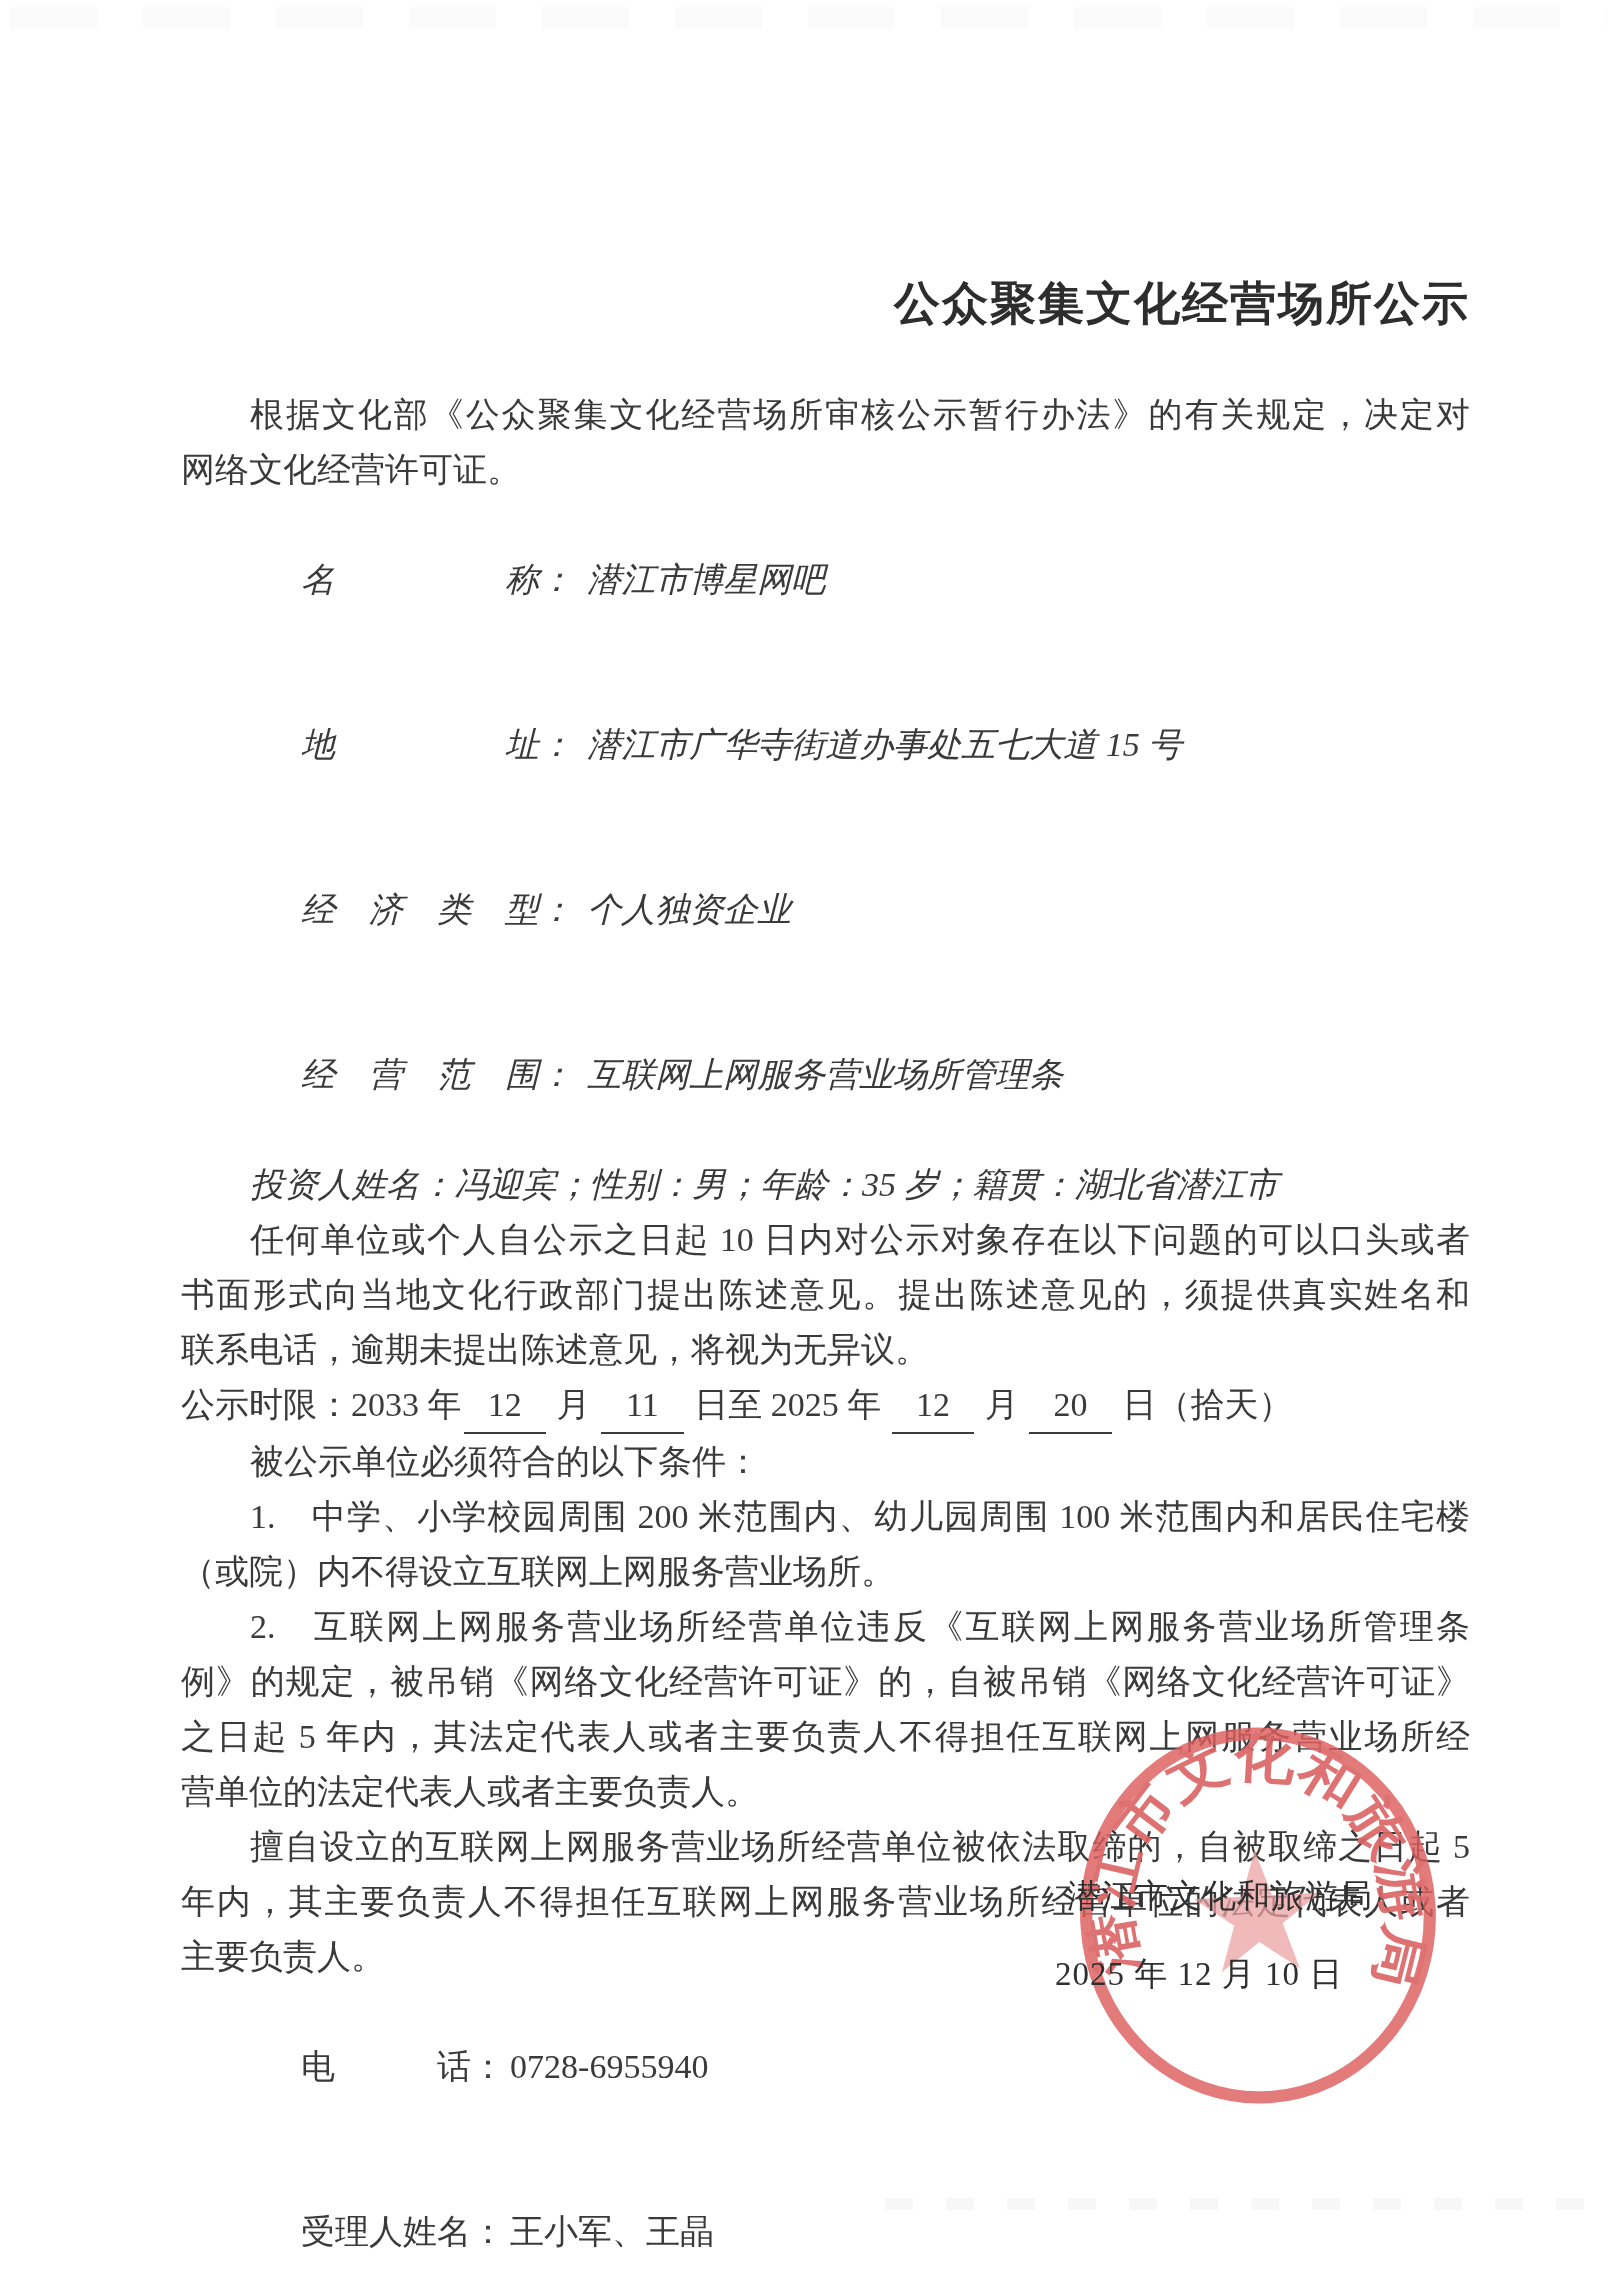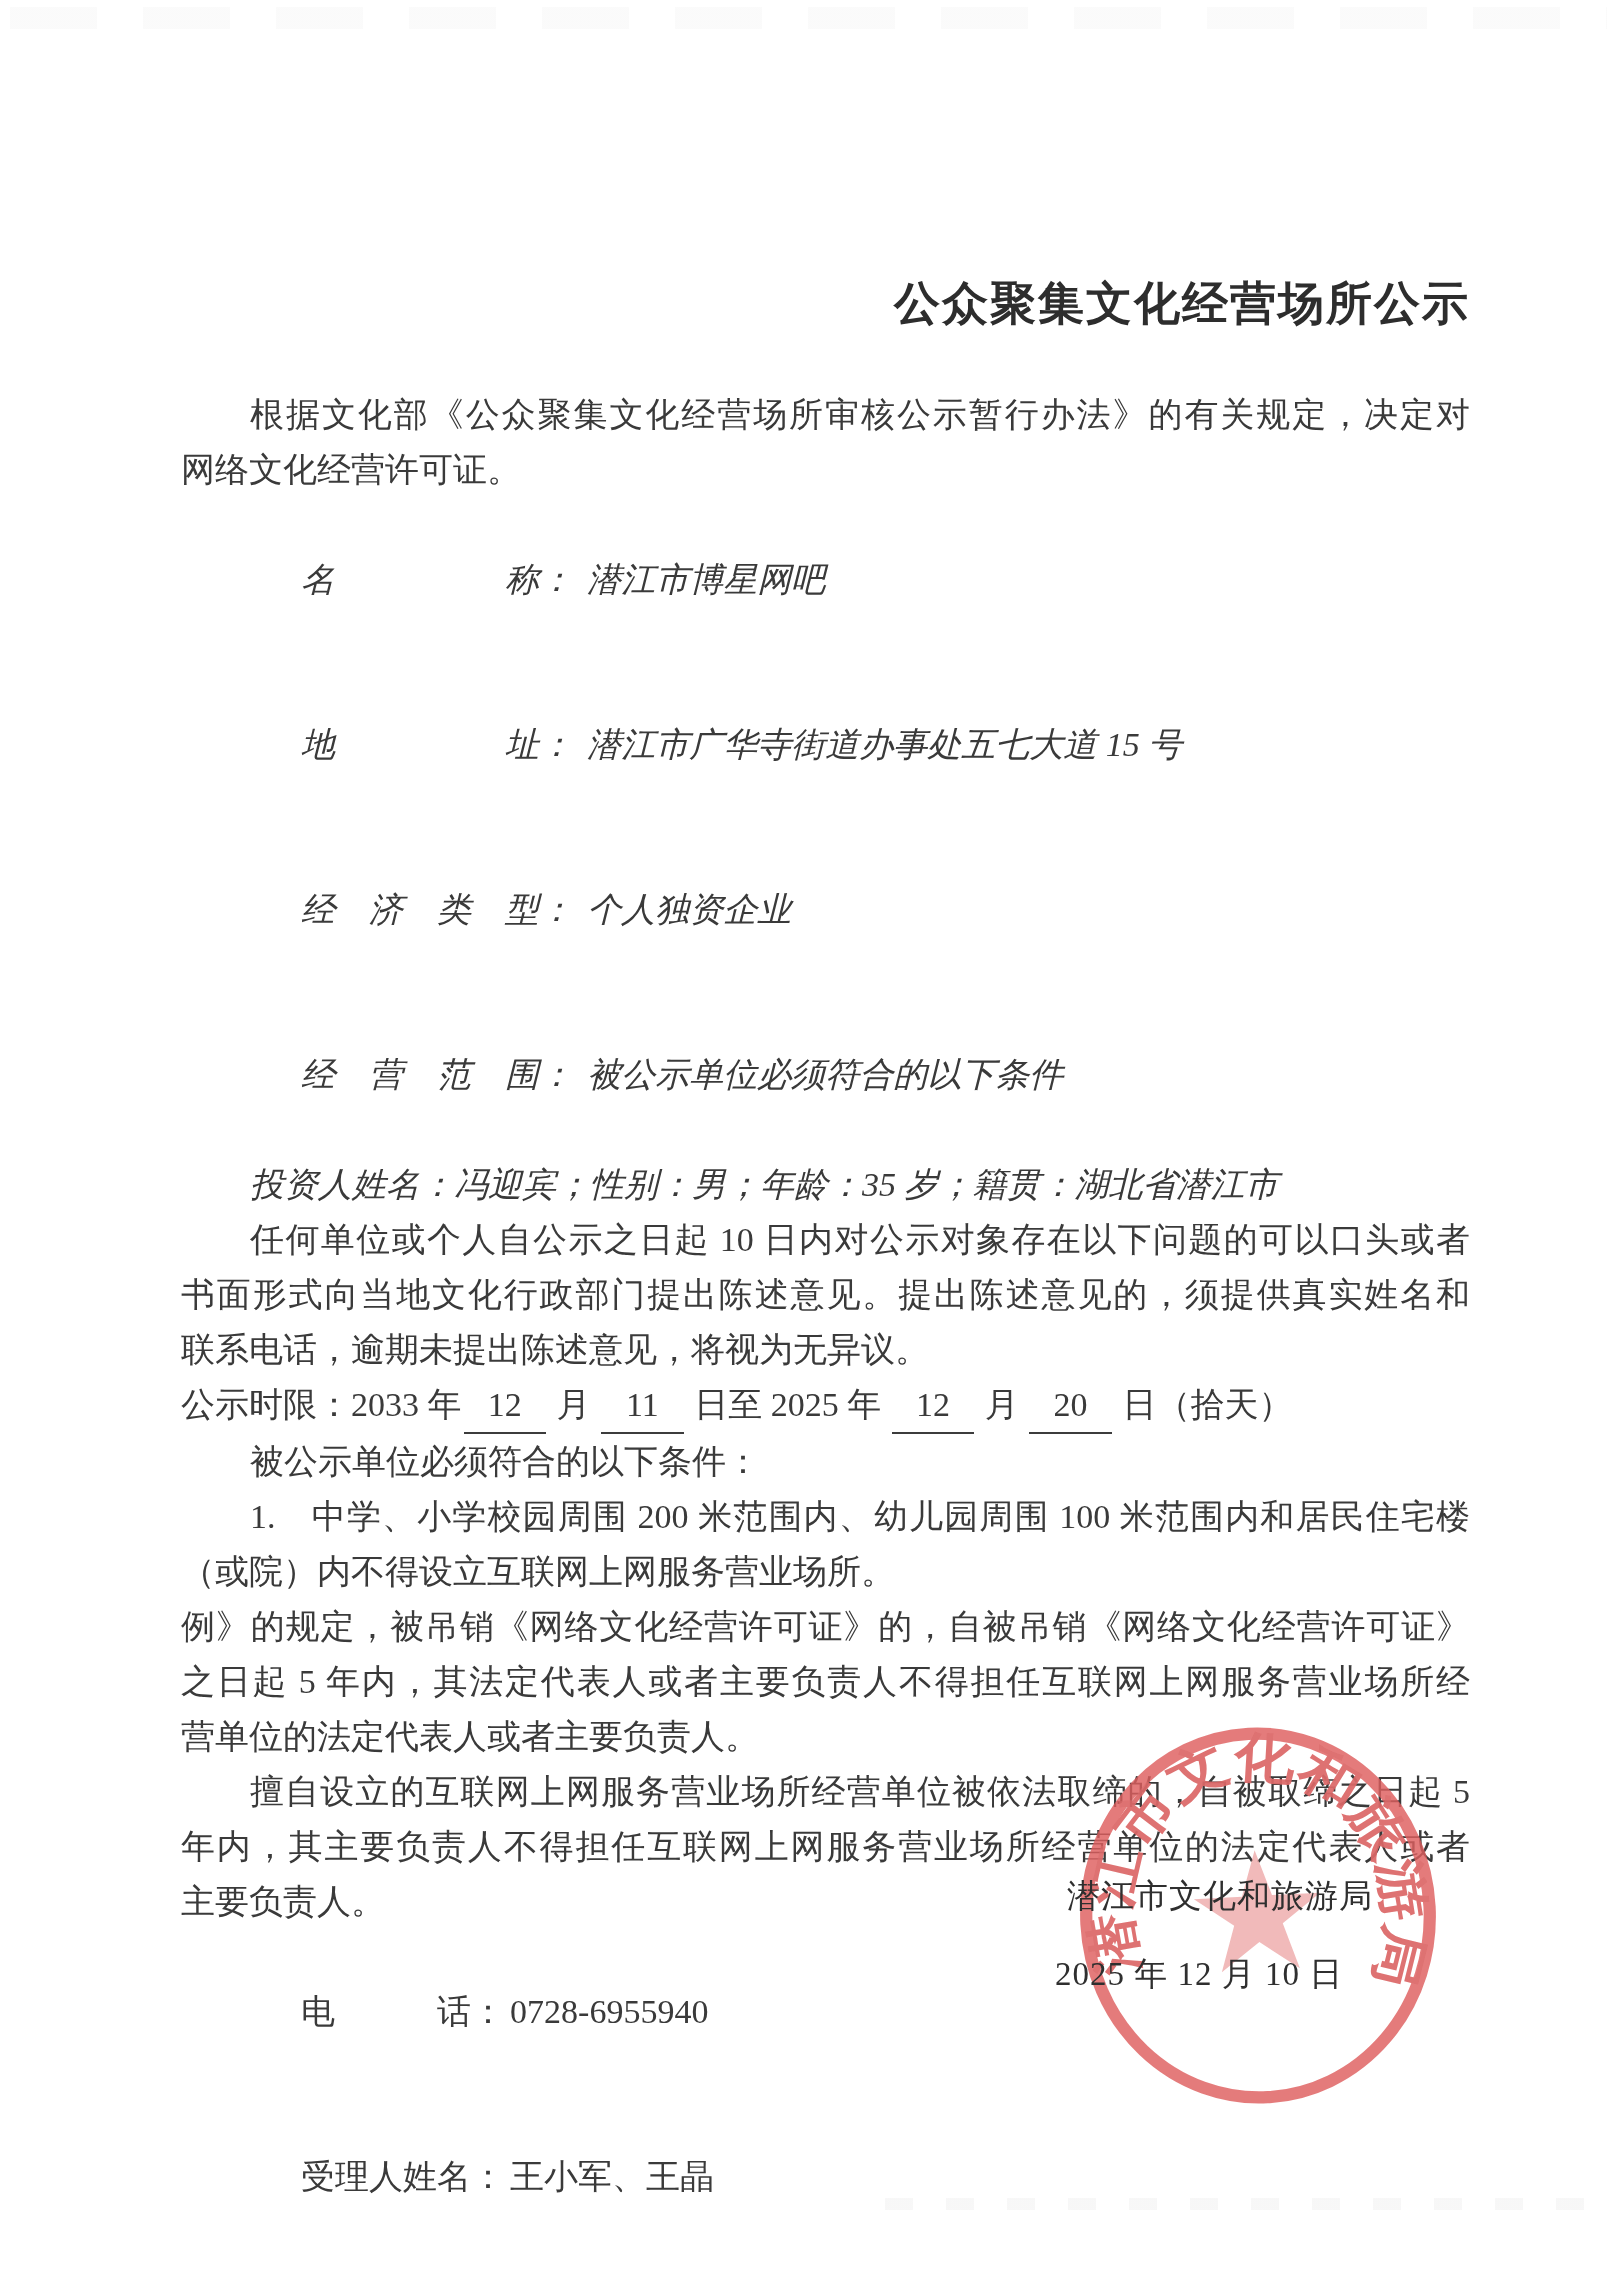--- a/index.html
+++ b/index.html
@@ -112,36 +112,37 @@
     <div class="line field-row">
       <span class="field-label">名　　　　　称：</span><span class="field-value">潜江市博星网吧</span>
     </div>
     <div class="line field-row">
       <span class="field-label">地　　　　　址：</span><span class="field-value">潜江市广华寺街道办事处五七大道 15 号</span>
     </div>
     <div class="line field-row">
       <span class="field-label">经　济　类　型：</span><span class="field-value">个人独资企业</span>
     </div>
     <div class="line field-row">
-      <span class="field-label">经　营　范　围：</span><span class="field-value">被公示单位必须符合的以下条件</span>
+      <span class="field-label">经　营　范　围：</span><span class="field-value">互联网上网服务营业场所管理条</span>
     </div>
 
     <div class="line field-row">投资人姓名：冯迎宾；性别：男；年龄：35 岁；籍贯：湖北省潜江市</div>
 
     <div class="line fill indent">任何单位或个人自公示之日起 10 日内对公示对象存在以下问题的可以口头或者</div>
     <div class="line fill">书面形式向当地文化行政部门提出陈述意见。提出陈述意见的，须提供真实姓名和</div>
     <div class="line">联系电话，逾期未提出陈述意见，将视为无异议。</div>
 
     <div class="line"><span>公示时限：2033 年</span><span class="blank-num">12</span><span> 月 </span><span class="blank-num">11</span><span> 日至 2025 年 </span><span class="blank-num">12</span><span> 月 </span><span class="blank-num">20</span><span> 日（拾天）</span></div>
 
     <div class="line indent">被公示单位必须符合的以下条件：</div>
 
     <div class="line fill indent">1.　中学、小学校园周围 200 米范围内、幼儿园周围 100 米范围内和居民住宅楼</div>
     <div class="line">（或院）内不得设立互联网上网服务营业场所。</div>
 
+    <div class="line fill indent">2.　互联网上网服务营业场所经营单位违反《互联网上网服务营业场所管理条</div>
     <div class="line fill">例》的规定，被吊销《网络文化经营许可证》的，自被吊销《网络文化经营许可证》</div>
     <div class="line fill">之日起 5 年内，其法定代表人或者主要负责人不得担任互联网上网服务营业场所经</div>
     <div class="line">营单位的法定代表人或者主要负责人。</div>
 
     <div class="line fill indent">擅自设立的互联网上网服务营业场所经营单位被依法取缔的，自被取缔之日起 5</div>
     <div class="line fill">年内，其主要负责人不得担任互联网上网服务营业场所经营单位的法定代表人或者</div>
     <div class="line">主要负责人。</div>
 
     <div class="line contact-row">
       <span>电　　　话：</span><span class="contact-value">0728-6955940</span>

